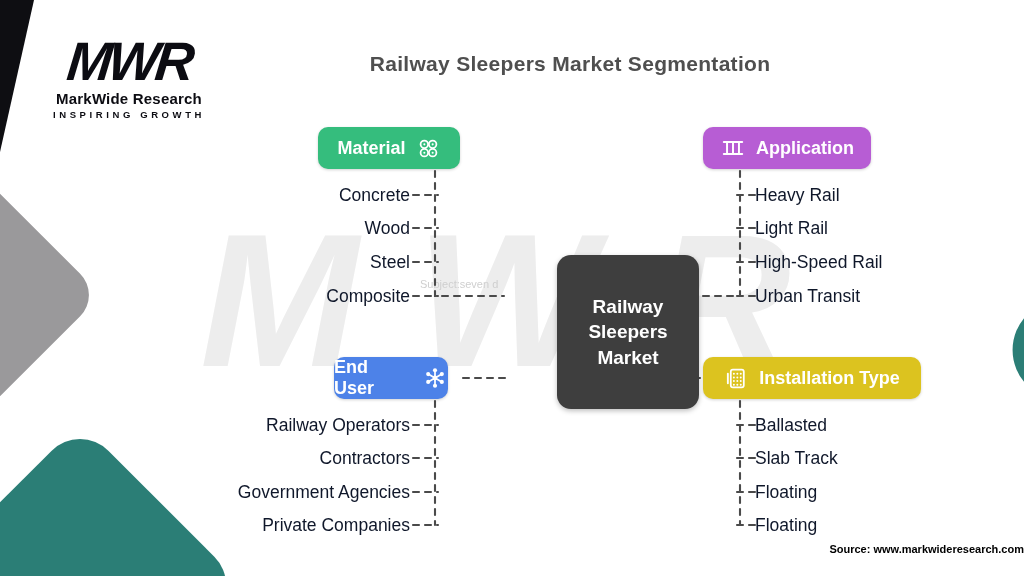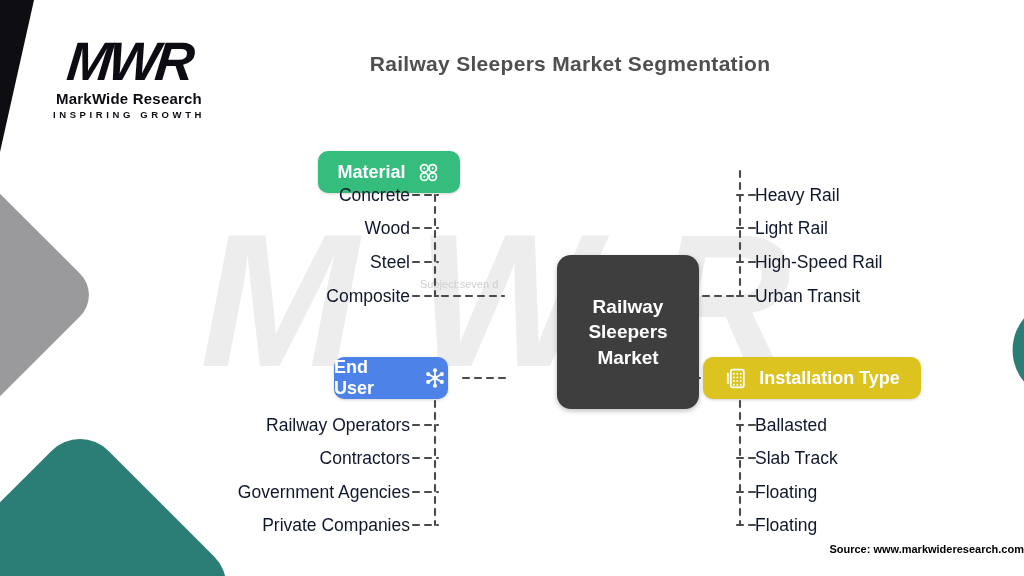--- a/index.html
+++ b/index.html
@@ -49,21 +49,21 @@
   .connectors path{
     stroke:#4a4a4a;stroke-width:2.1;fill:none;
     stroke-dasharray:6 6;stroke-linecap:round;
   }
   
   .branch-node{
     position:absolute;z-index:3;display:flex;align-items:center;justify-content:center;
     gap:10px;border-radius:10px;color:#fff;font-weight:bold;font-size:18px;
     box-shadow:0 1px 3px rgba(0,0,0,.18);
   }
-  .node-material{left:318px;top:127px;width:142px;height:42px;margin-top:24px;}
+  .node-material{left:318px;top:127px;width:142px;height:42px;}
   .node-application{left:703px;top:127px;width:168px;height:42px;}
   .node-end-user{left:334px;top:357px;width:114px;height:42px;}
   .node-installation{left:703px;top:357px;width:218px;height:42px;}
   .center-node{
     position:absolute;z-index:3;left:511px;top:255px;width:142px;height:154px;
     border-radius:14px;display:flex;align-items:center;justify-content:center;
     color:#fff;font-weight:bold;font-size:19px;text-align:center;line-height:1.35;
     box-shadow:0 2px 5px rgba(0,0,0,.25);
   }
   .center-node span{display:block;width:96px;}
@@ -136,20 +136,30 @@
       </g>
       <g fill="#fff">
         <circle cx="8" cy="8" r="1"></circle>
           <circle cx="16" cy="8" r="1"></circle>
         <circle cx="8" cy="16" r="1"></circle>
           <circle cx="16" cy="16" r="1"></circle>
       </g>
     </svg>
   </div>
 
+  <div class="branch-node node-application" style="background: rgb(183, 93, 212);">
+    <svg class="icon" width="26" height="26" viewBox="0 0 24 24">
+      <g stroke="#fff" stroke-width="1.8" fill="none" stroke-linecap="round">
+        <path d="M3.5 6.5 H20.5"></path>
+        <path d="M6.5 6.5 V17.5 M12 6.5 V17.5 M17.5 6.5 V17.5"></path>
+        <path d="M3.5 17.5 H20.5"></path>
+      </g>
+    </svg>
+    <span>Application</span>
+  </div>
 
   <div class="branch-node node-end-user" style="background: rgb(77, 130, 232);">
     <span>End User</span>
     <svg class="icon" width="26" height="26" viewBox="0 0 24 24">
       <g stroke="#fff" stroke-width="1.6">
         <line x1="12" y1="12" x2="12" y2="4.8"></line>
         <line x1="12" y1="12" x2="18.3" y2="8.4"></line>
         <line x1="12" y1="12" x2="18.3" y2="15.6"></line>
         <line x1="12" y1="12" x2="12" y2="19.2"></line>
         <line x1="12" y1="12" x2="5.7" y2="15.6"></line>

